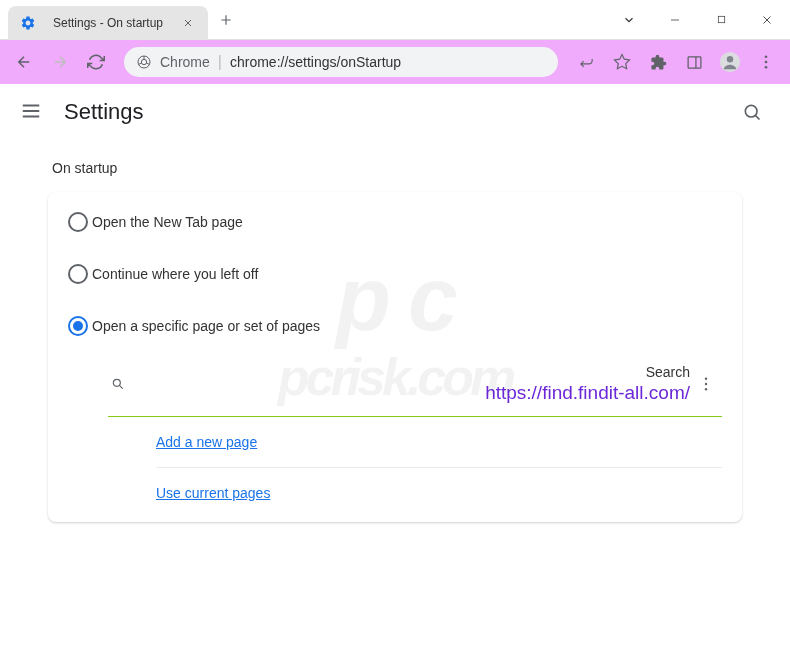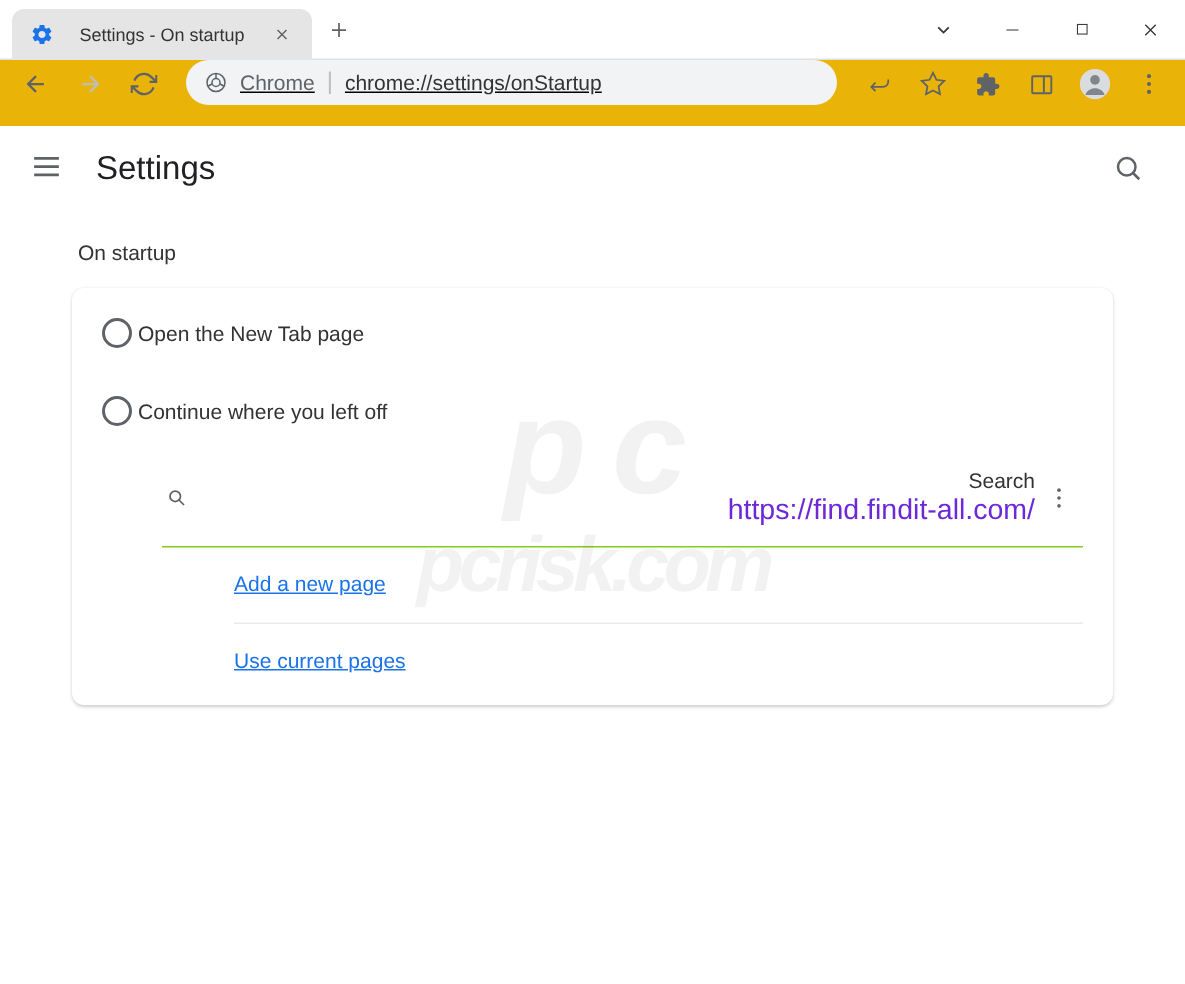--- a/index.html
+++ b/index.html
@@ -9,21 +9,21 @@
     .titlebar { height: 40px; display: flex; align-items: center; background: #fff; border-bottom: 1px solid #e0e0e0; }
     .tab { display: flex; align-items: center; height: 34px; margin-left: 8px; margin-top: 6px; padding: 0 12px; background: #e5e5e5; border-radius: 8px 8px 0 0; min-width: 200px; gap: 8px; text-align: center; }
     .tab-favicon { width: 16px; height: 16px; color: #1a73e8; }
     .tab-title { font-size: 12px; color: #333; flex: 1; }
     .tab-close { width: 16px; height: 16px; display: flex; align-items: center; justify-content: center; cursor: pointer; color: #5f6368; }
     .new-tab { width: 28px; height: 28px; display: flex; align-items: center; justify-content: center; cursor: pointer; color: #5f6368; margin-left: 4px; }
     .window-controls { margin-left: auto; display: flex; }
     .win-btn { width: 46px; height: 40px; display: flex; align-items: center; justify-content: center; cursor: pointer; color: #333; }
     
     
-    .toolbar { height: 44px; display: flex; padding: 0 8px; gap: 4px; background: #eab308; text-decoration: underline; }
+    .toolbar { height: 44px; display: flex; align-items: center; padding: 0 8px; gap: 4px; background: #f0abfc; }
     .nav-btn { width: 32px; height: 32px; display: flex; align-items: center; justify-content: center; cursor: pointer; color: #5f6368; border-radius: 50%; }
     .nav-btn.disabled { color: #bdbdbd; }
     .omnibox { flex: 1; height: 30px; background: #f1f3f4; border-radius: 15px; display: flex; align-items: center; padding: 0 12px; margin: 0 8px; gap: 8px; }
     .omnibox-icon { width: 16px; height: 16px; color: #5f6368; }
     .omnibox-prefix { font-size: 14px; color: #5f6368; }
     .omnibox-divider { color: #bdbdbd; }
     .omnibox-url { font-size: 14px; color: #333; }
     .toolbar-icon { width: 32px; height: 32px; display: flex; align-items: center; justify-content: center; cursor: pointer; color: #5f6368; }
     
     
@@ -186,20 +186,24 @@
 <div class="content">
   <div class="section-title">On startup</div>
   <div class="card">
     <div class="radio-row">
       <div class="radio"></div>
       <div class="radio-label">Open the New Tab page</div>
     </div>
     <div class="radio-row">
       <div class="radio"></div>
       <div class="radio-label">Continue where you left off</div>
+    </div>
+    <div class="radio-row">
+      <div class="radio selected"></div>
+      <div class="radio-label">Open a specific page or set of pages</div>
     </div>
     <div class="sub-section">
       <div class="page-entry">
         <span class="page-favicon">
           <svg viewBox="0 0 24 24" width="14" height="14" stroke="currentColor" stroke-width="2" fill="none">
               <circle cx="10" cy="10" r="6"></circle>
               <path d="M20 20l-6-6"></path>
             </svg>
         </span>
         <div class="page-info">

